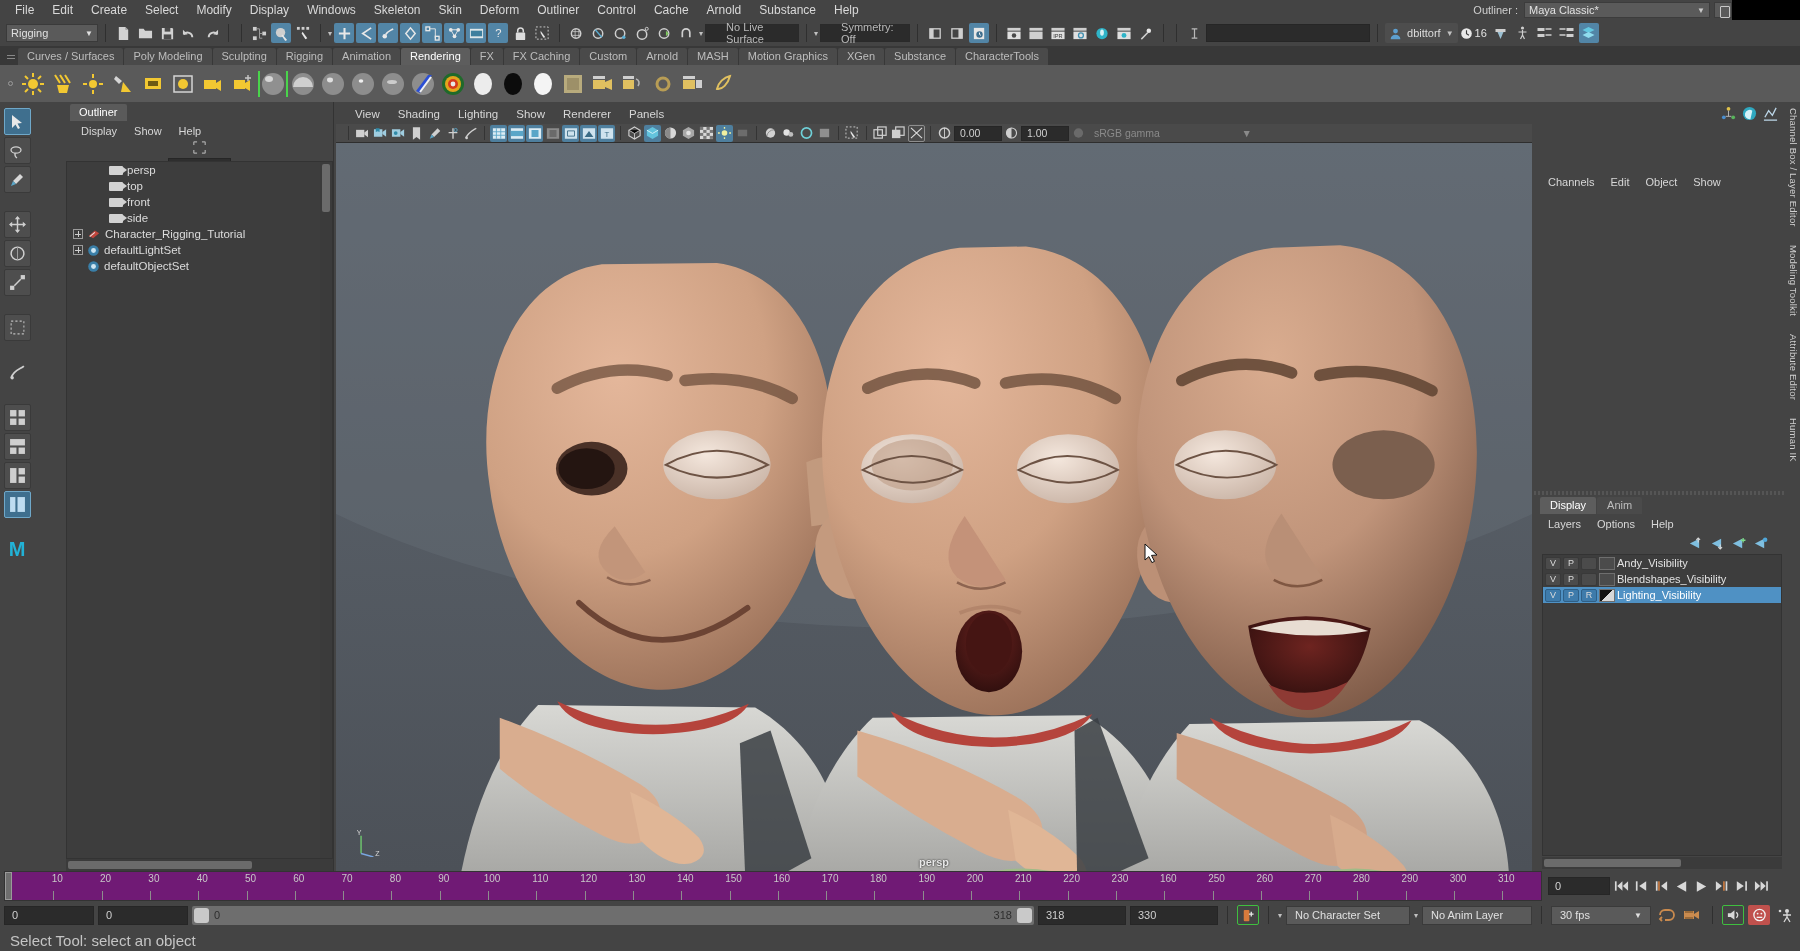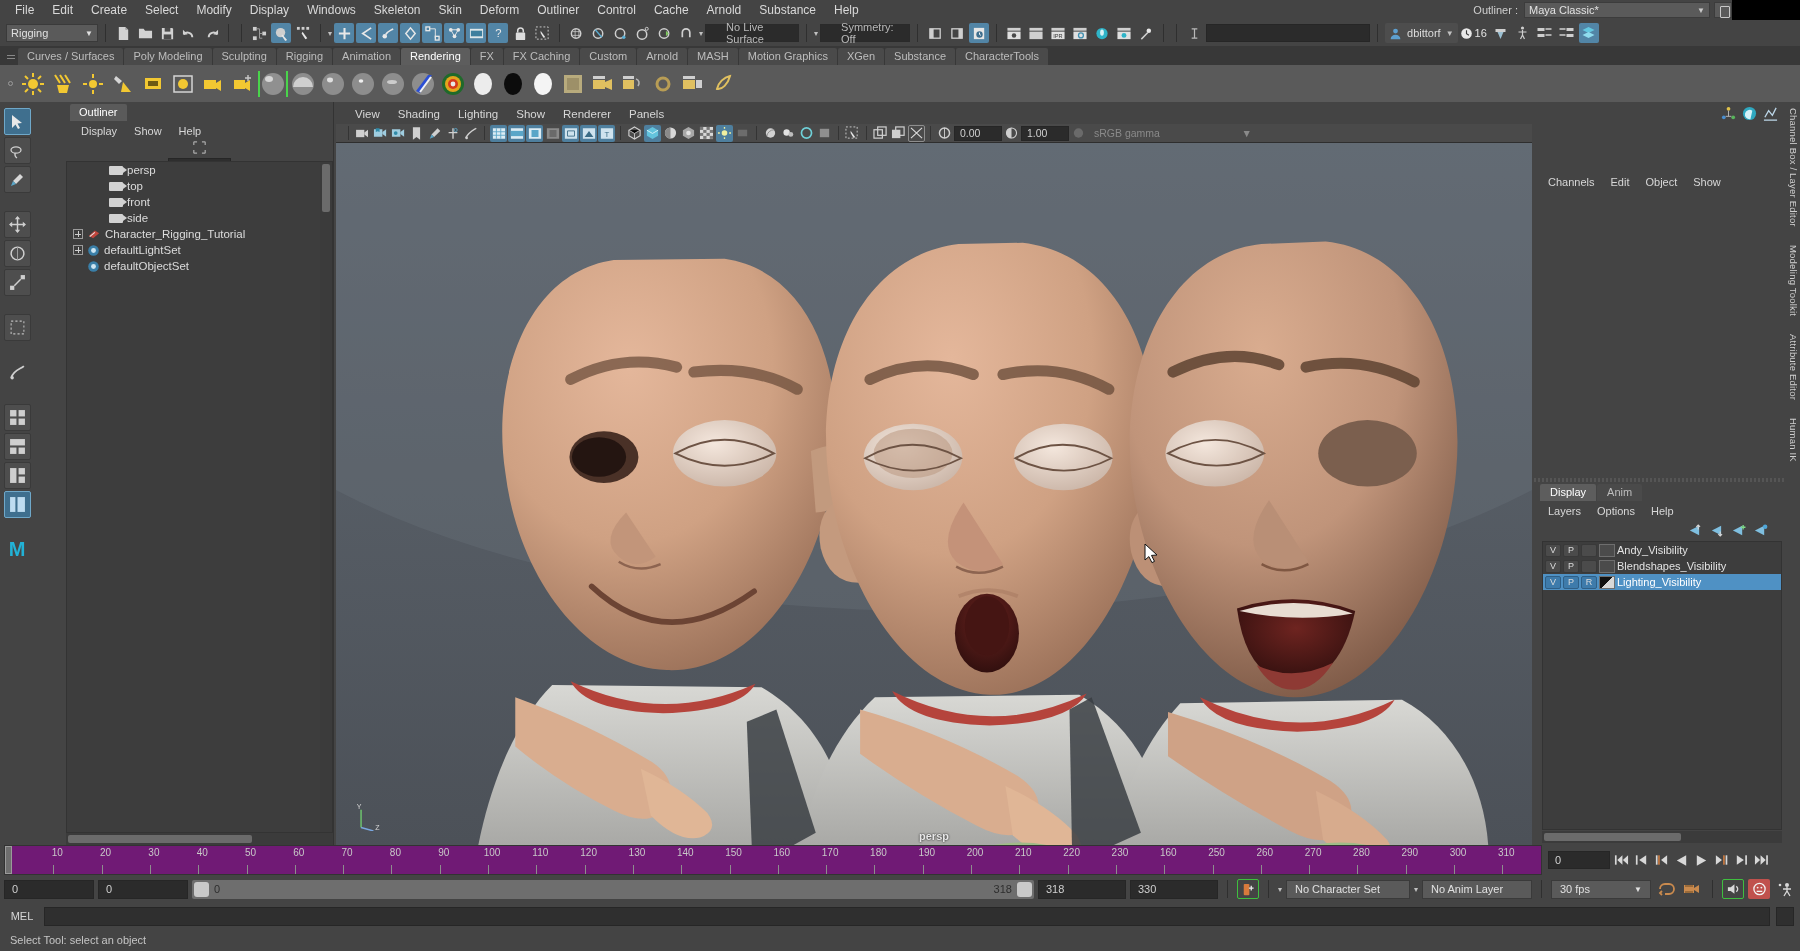--- a/index.html
+++ b/index.html
@@ -165,21 +165,21 @@
   .rb-ic{width:22px;height:20px;display:flex;align-items:center;justify-content:center;}
   .rb-ic.grn{border:1px solid #3fbf3f;border-radius:2px;}
   .rb-ic.red{background:#c0514d;border-radius:2px;}
 
   
   .melbar{height:26px;background:#444;display:flex;align-items:center;gap:6px;padding:0 6px;flex:0 0 26px;}
   .mel-label{font-size:11px;color:#d6d6d6;width:32px;text-align:center;}
   .mel-input{flex:1;height:19px;background:#2f2f2f;border:1px solid #262626;}
   .mel-right{width:18px;height:19px;background:#2f2f2f;border:1px solid #262626;}
   .statusline{height:22px;background:#444;display:flex;align-items:center;padding-left:10px;flex:0 0 22px;}
-  .statusline .txt{font-size:11px;color:#c5c5c5;}
+  .statusline .txt{font-size:15px;color:#c5c5c5;}
   .dotline{height:4px;background:repeating-linear-gradient(90deg,#555 0 2px,#444 2px 4px);flex:0 0 4px;}
 </style>
 </head>
 <body>
 
 <div class="app">
 
   <div class="menubar">
     <div class="mi">File</div>
     <div class="mi">Edit</div>
@@ -1497,22 +1497,17 @@
     </div>
     <div class="rb-ic">
       <svg width="16" height="15" viewBox="0 0 16 15">
           <circle cx="10" cy="3" r="2" fill="#d8d8d8"></circle>
           <path d="M10 5v4M6 7h8M7 14l3-5 3 5" stroke="#d8d8d8" stroke-width="1.3" fill="none"></path>
           <circle cx="3" cy="3" r="1.3" fill="#d8d8d8"></circle>
         </svg>
     </div>
   </div>
 
-  <div class="melbar">
-    <div class="mel-label">MEL</div>
-    <div class="mel-input"></div>
-    <div class="mel-right"></div>
-  </div>
 
   <div class="statusline">
     <span class="txt">Select Tool: select an object</span>
   </div>
 </div>
 
 </body></html>

